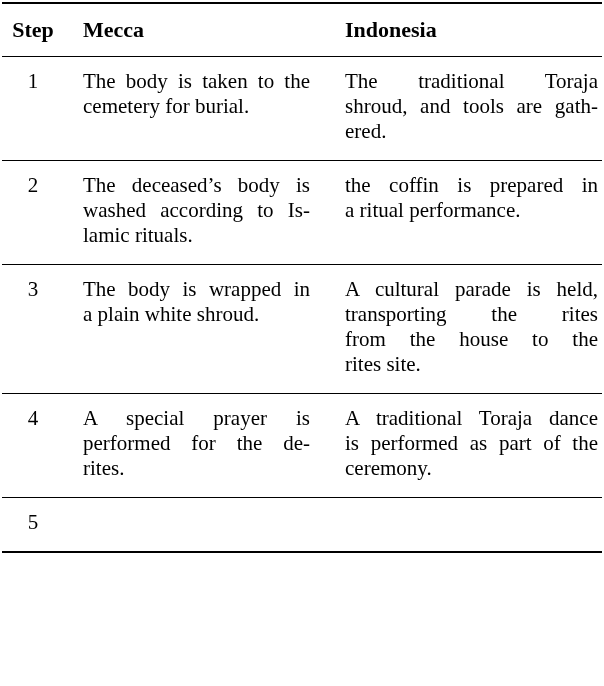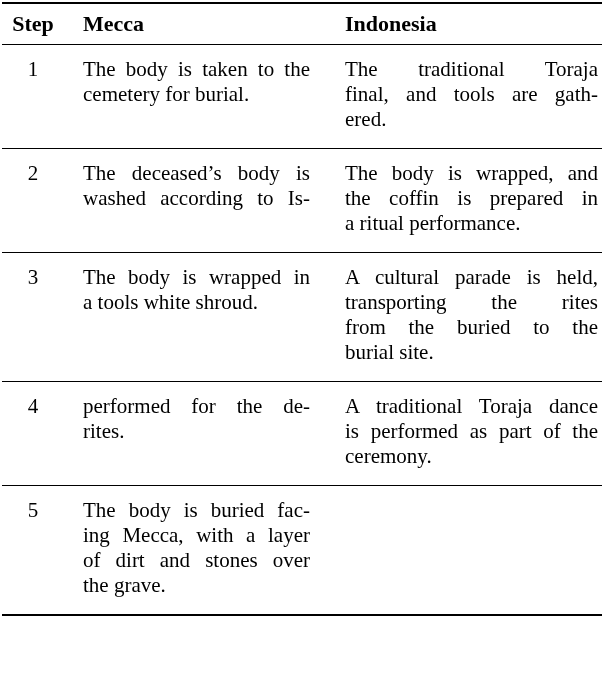--- a/index.html
+++ b/index.html
@@ -19,21 +19,21 @@
     margin-top: 2px;
     width: 600px;
     border-top: 2.5px solid #000;
     border-bottom: 2.5px solid #000;
   }
   .grid-row {
     display: grid;
     grid-template-columns: 62px 19px 227px 35px 253px;
   }
   .header-row {
-    padding: 4px 0;
+    padding: 10px 0;
     line-height: 32px;
     font-size: 22px;
     font-weight: bold;
     border-bottom: 1.5px solid #000;
   }
   .body-row {
     padding: 12px 0 16px 0;
     line-height: 25px;
     font-size: 21px;
     border-bottom: 1.5px solid #000;
@@ -72,72 +72,67 @@
       <div class="grid-row body-row">
         <div class="step-cell">1</div>
         <div></div>
         <div class="text-cell">
           <div class="ln just">The body is taken to the</div>
           <div class="ln">cemetery for burial.</div>
         </div>
         <div></div>
         <div class="text-cell">
           <div class="ln just">The traditional Toraja</div>
-          <div class="ln just">final, and tools are gath-</div>
+          <div class="ln just">shroud, and tools are gath-</div>
           <div class="ln">ered.</div>
         </div>
       </div>
       <div class="grid-row body-row">
         <div class="step-cell">2</div>
         <div></div>
         <div class="text-cell">
           <div class="ln just">The deceased’s body is</div>
           <div class="ln just">washed according to Is-</div>
+          <div class="ln">lamic rituals.</div>
         </div>
         <div></div>
         <div class="text-cell">
-          <div class="ln just">The body is wrapped, and</div>
           <div class="ln just">the coffin is prepared in</div>
           <div class="ln">a ritual performance.</div>
         </div>
       </div>
       <div class="grid-row body-row">
         <div class="step-cell">3</div>
         <div></div>
         <div class="text-cell">
           <div class="ln just">The body is wrapped in</div>
-          <div class="ln">a tools white shroud.</div>
+          <div class="ln">a plain white shroud.</div>
         </div>
         <div></div>
         <div class="text-cell">
           <div class="ln just">A cultural parade is held,</div>
           <div class="ln just">transporting the rites</div>
-          <div class="ln just">from the buried to the</div>
-          <div class="ln">burial site.</div>
+          <div class="ln just">from the house to the</div>
+          <div class="ln">rites site.</div>
         </div>
       </div>
       <div class="grid-row body-row">
         <div class="step-cell">4</div>
         <div></div>
         <div class="text-cell">
+          <div class="ln just">A special prayer is</div>
           <div class="ln just">performed for the de-</div>
           <div class="ln">rites.</div>
         </div>
         <div></div>
         <div class="text-cell">
           <div class="ln just">A traditional Toraja dance</div>
           <div class="ln just">is performed as part of the</div>
           <div class="ln">ceremony.</div>
         </div>
       </div>
       <div class="grid-row body-row">
         <div class="step-cell">5</div>
         <div></div>
-        <div class="text-cell">
-          <div class="ln just">The body is buried fac-</div>
-          <div class="ln just">ing Mecca, with a layer</div>
-          <div class="ln just">of dirt and stones over</div>
-          <div class="ln">the grave.</div>
-        </div>
         <div></div>
       </div>
     </div>
 </div>
 
 </body></html>

